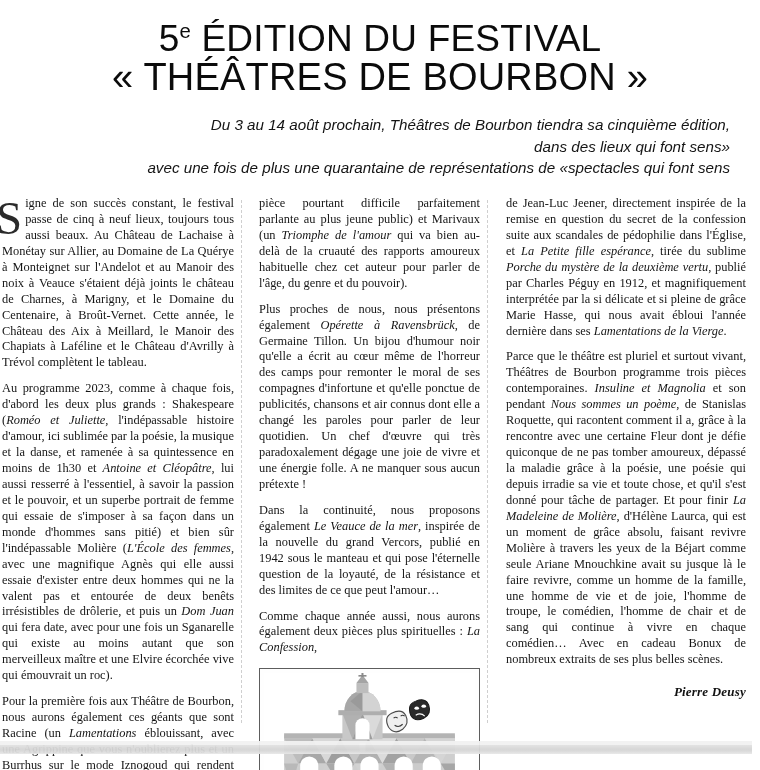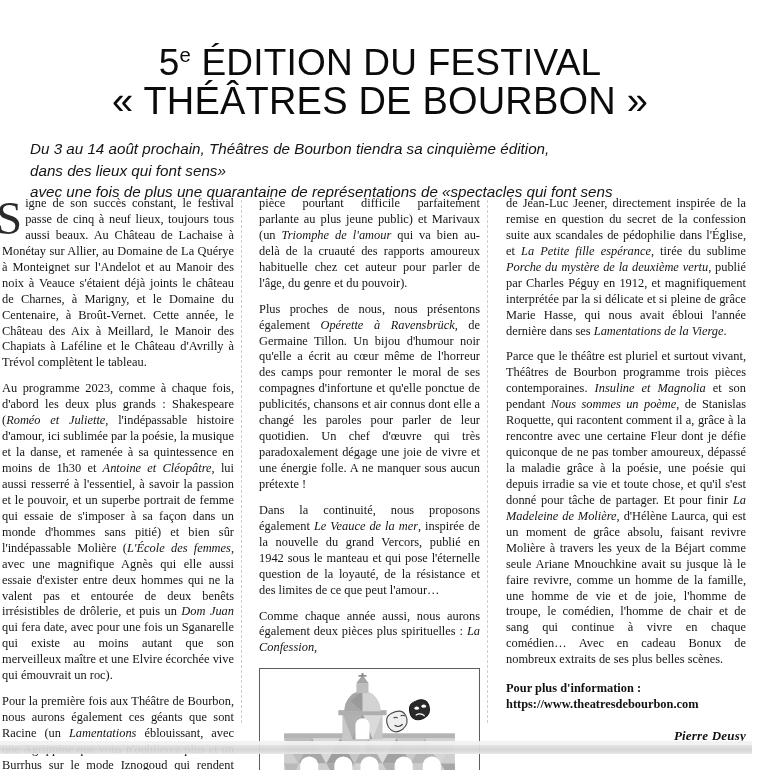--- a/index.html
+++ b/index.html
@@ -34,42 +34,41 @@
     font-weight: 400;
     letter-spacing: 0.2px;
     color: #0b0b0b;
     line-height: 1.04;
     margin: 0;
   }
   .headline-line1 {
     font-size: 37px;
     display: block;
     white-space: nowrap;
-    margin-top: 24px;
   }
   .headline-line1 sup {
     font-size: 0.55em;
     vertical-align: super;
     line-height: 0;
   }
   .headline-line2 {
     font-size: 38px;
     display: block;
     white-space: nowrap;
   }
 
   .standfirst {
     font-family: "Liberation Sans", "DejaVu Sans", sans-serif;
     font-style: italic;
     font-size: 15.2px;
     line-height: 1.42;
     color: #141414;
     margin: 16px auto 0 auto;
     width: 700px;
-    text-align: left;
+    text-align: right;
   }
   .standfirst span { display: block; }
 
   
   .body-grid {
     position: absolute;
     top: 196px;
     left: 0;
     width: 760px;
     height: 545px;
@@ -279,24 +278,20 @@
           </g>
         </svg>
       </div>
     </div>
 
     <div class="col col-3">
       <p class="body-text"><span>de Jean-Luc Jeener, directement inspirée de la remise en question du secret de la confession suite aux scandales de pédophilie dans l'Église, et </span><em class="title-work">La Petite fille espérance</em><span>, tirée du sublime </span><em class="title-work">Porche du mystère de la deuxième vertu</em><span>, publié par Charles Péguy en 1912, et magnifiquement interprétée par la si délicate et si pleine de grâce Marie Hasse, qui nous avait ébloui l'année dernière dans ses </span><em class="title-work">Lamentations de la Vierge</em><span>.</span></p>
 
       <p class="body-text"><span>Parce que le théâtre est pluriel et surtout vivant, Théâtres de Bourbon programme trois pièces contemporaines. </span><em class="title-work">Insuline et Magnolia</em><span> et son pendant </span><em class="title-work">Nous sommes un poème</em><span>, de Stanislas Roquette, qui racontent comment il a, grâce à la rencontre avec une certaine Fleur dont je défie quiconque de ne pas tomber amoureux, dépassé la maladie grâce à la poésie, une poésie qui depuis irradie sa vie et toute chose, et qu'il s'est donné pour tâche de partager. Et pour finir </span><em class="title-work">La Madeleine de Molière</em><span>, d'Hélène Laurca, qui est un moment de grâce absolu, faisant revivre Molière à travers les yeux de la Béjart comme seule Ariane Mnouchkine avait su jusque là le faire revivre, comme un homme de la famille, une homme de vie et de joie, l'homme de troupe, le comédien, l'homme de chair et de sang qui continue à vivre en chaque comédien… Avec en cadeau Bonux de nombreux extraits de ses plus belles scènes.</span></p>
 
-      <p class="contact">
-        <span>Pour plus d'information :</span>
-        <span>https://www.theatresdebourbon.com</span>
-      </p>
 
       <p class="byline">Pierre Deusy</p>
     </div>
 
   </div>
 
   <div class="scan-bar"></div>
 </div>
 
 </body></html>

